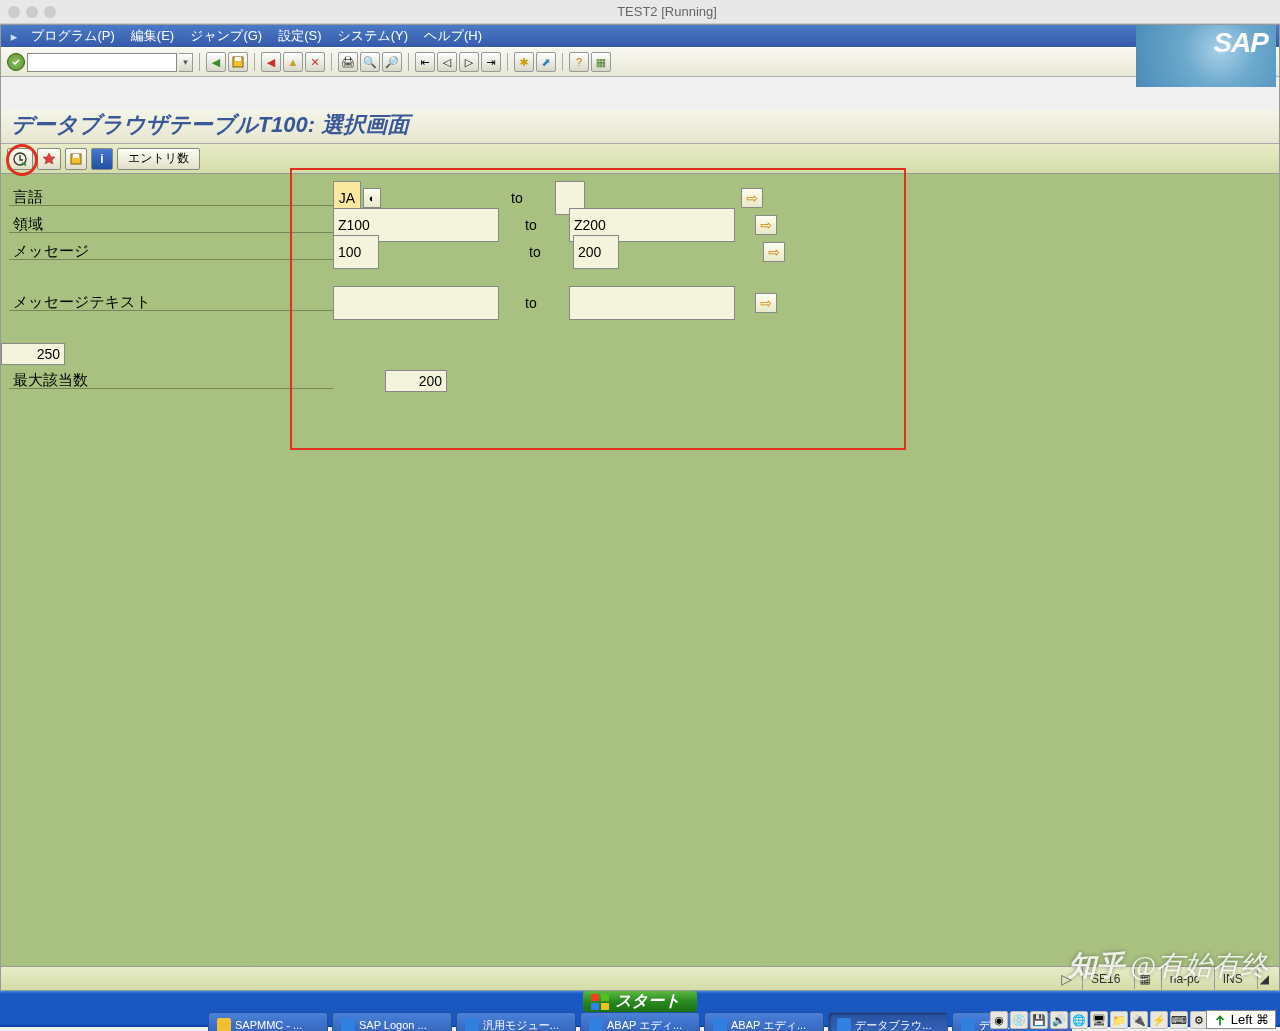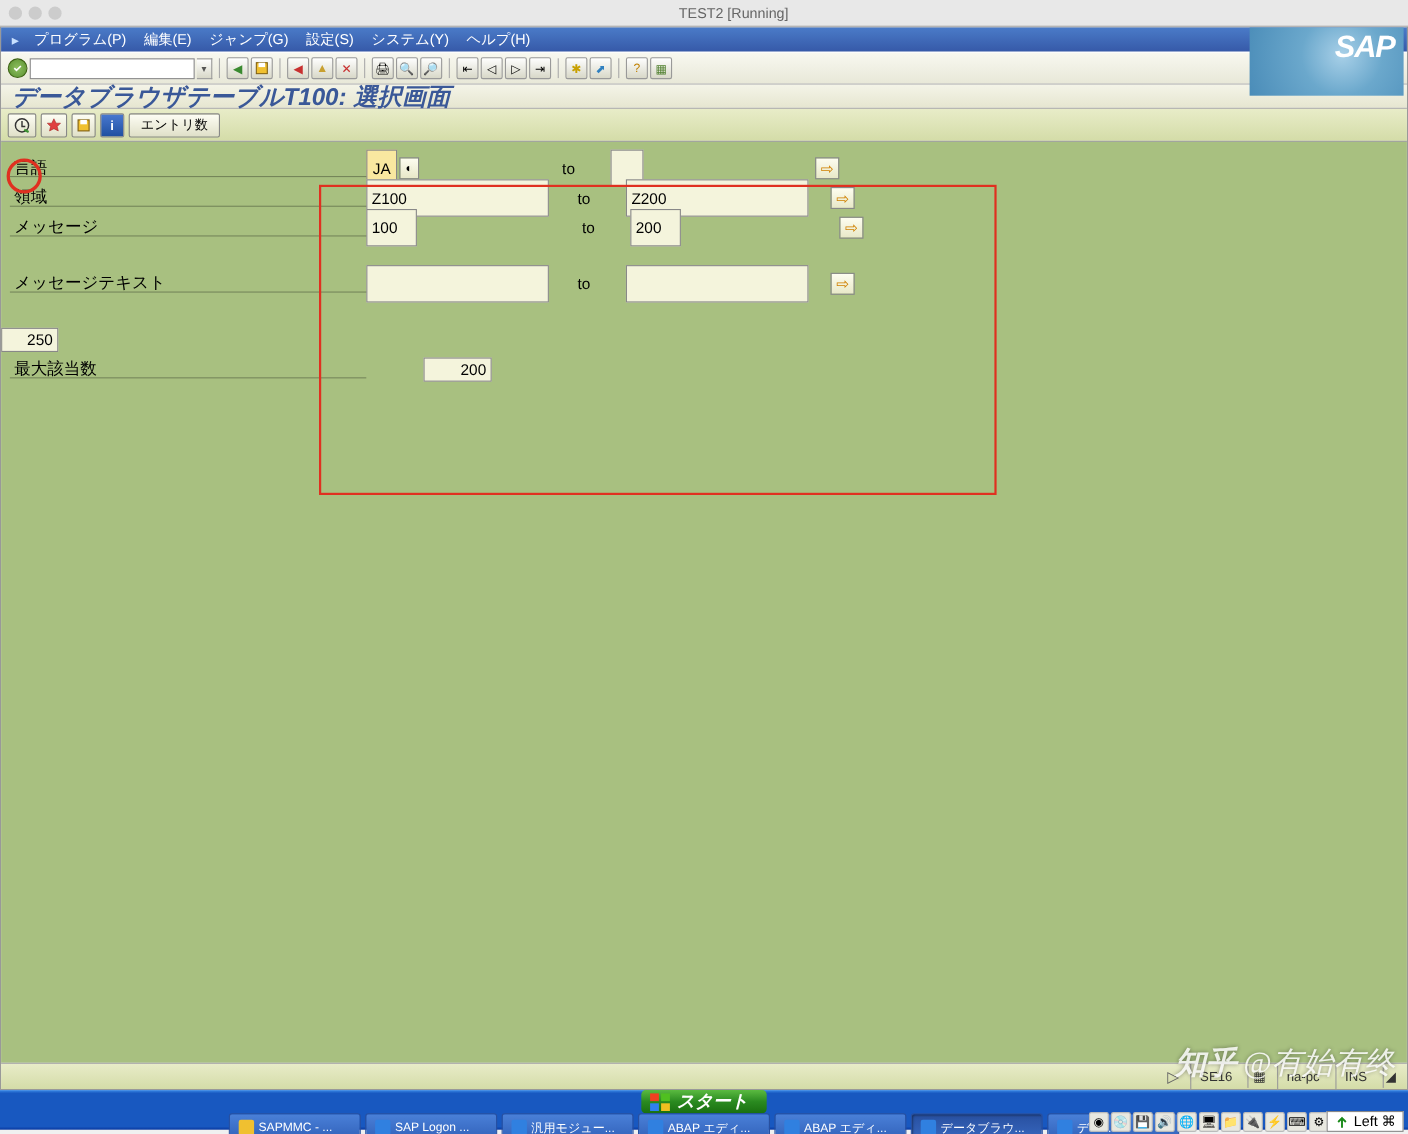--- a/index.html
+++ b/index.html
@@ -20,21 +20,21 @@
 .sap-logo-bar::before { content:""; position:absolute; left:-40px; top:-40px; width:200px; height:200px; border:4px solid rgba(255,255,255,0.3); border-radius:50%; box-shadow: 12px 12px 0 0 rgba(255,255,255,0.2), 24px 24px 0 0 rgba(255,255,255,0.15);}
 .sap-logo { position: absolute; top: 2px; right: 8px; font-family: Arial; font-weight: bold; font-size: 28px; color: #fff; font-style: italic; letter-spacing: -1px; }
 
 .sap-toolbar { height: 30px; background: linear-gradient(#f8f8f0, #e8e8d8); border-top: 1px solid #fff; border-bottom: 1px solid #aaa; display: flex; align-items: center; padding: 0 6px; gap: 2px; }
 .tb-btn { width: 20px; height: 20px; border: 1px solid #999; background: linear-gradient(#fefefe,#d8d8c8); display: inline-flex; align-items: center; justify-content: center; cursor: pointer; border-radius: 2px; font-size: 11px; }
 .tb-btn.green { background: radial-gradient(#8ec060, #5a9030); border-radius: 50%; width: 18px; height: 18px; color: #fff; border-color: #3a6010; }
 .tb-sep { width: 1px; height: 18px; background: #aaa; margin: 0 4px; }
 .okcode { width: 150px; height: 19px; border: 1px solid #888; background: #fff; padding: 0 4px; }
 .okcode-btn { width: 14px; height: 19px; border: 1px solid #999; border-left: none; background: linear-gradient(#fefefe,#d8d8c8); cursor: pointer; display: inline-flex; align-items:center; justify-content:center; font-size: 9px; color:#555;}
 
-.page-title-bar { height: 22px; background: linear-gradient(#f4f4e8, #e6e6d0); border-bottom: 1px solid #aaa; display: flex; align-items: center; padding: 0 10px; }
+.page-title-bar { height: 34px; background: linear-gradient(#f4f4e8, #e6e6d0); border-bottom: 1px solid #aaa; display: flex; align-items: flex-start; padding: 0 10px; margin-top: 33px; }
 .page-title { font-size: 22px; font-style: italic; color: #3a5898; font-weight: bold; }
 
 .app-toolbar { height: 30px; background: linear-gradient(#e8ecc8, #d4dca8); border-bottom: 1px solid #999; display: flex; align-items: center; padding: 0 6px; gap: 4px; }
 .app-btn { height: 22px; min-width: 22px; border: 1px solid #888; background: linear-gradient(#fdfdf4,#e0e0c8); display: inline-flex; align-items: center; justify-content: center; cursor: pointer; padding: 0 4px; font-size: 12px; border-radius: 2px;}
 .red-circle { position: absolute; border: 3px solid #e03020; border-radius: 50%; width: 32px; height: 32px; left: 6px; top: 144px; z-index: 10; pointer-events: none; }
 .red-box { position: absolute; border: 2px solid #e03020; left: 290px; top: 168px; width: 616px; height: 282px; z-index: 10; pointer-events: none; }
 
 .content-area { flex: 1; background: #a8c080; padding: 10px 0 0 0; position: relative; overflow: hidden; }
 
 .sel-row { display: flex; align-items: center; height: 27px; }
@@ -217,21 +217,21 @@
       <div style="width:10px;"></div>
       <div class="to-label">to</div>
       <input class="sel-input w1" value="" style="">
       <div style="width:10px;"></div>
       <span class="more-btn">⇨</span>
     </div>
 
     <div class="spacer-row"></div>
 
     <div class="sel-row">
-      <input class="num-input" style="width: 52px;" value="250">
+      <input class="num-input" style="width: 64px;" value="250">
     </div>
 
     <div class="sel-row">
       <div class="sel-label">最大該当数</div>
       <div style="width:52px;"></div>
       <input class="num-input" style="width: 62px;" value="200">
     </div>
 
   </div>
 

